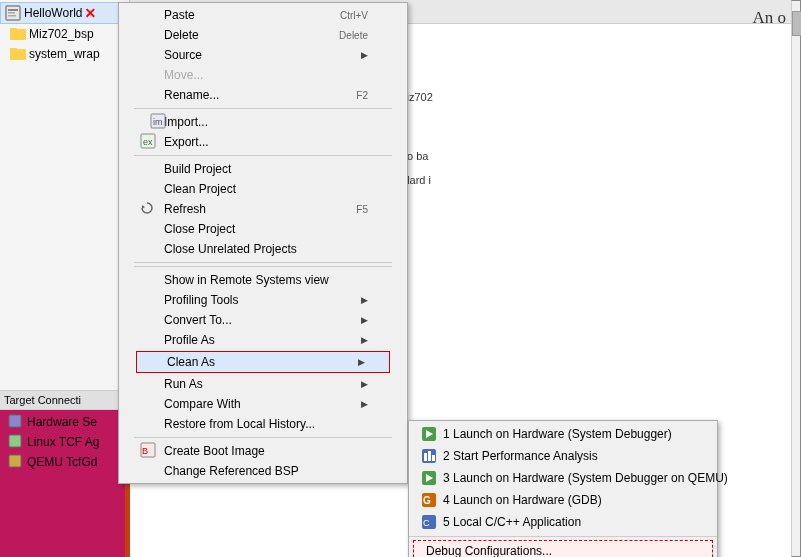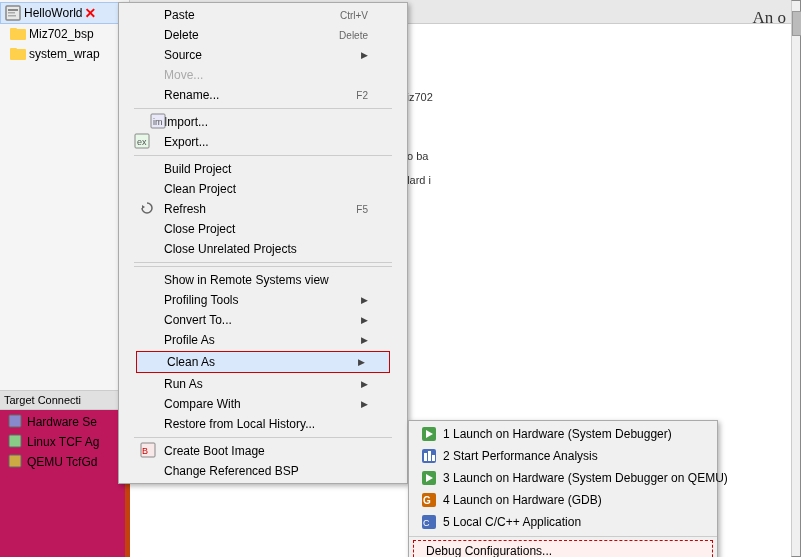--- a/index.html
+++ b/index.html
@@ -371,21 +371,21 @@
           <rect x="1" y="1" width="14" height="14" rx="1" fill="#e8e8f8" stroke="#888"></rect>
           <text x="3" y="12" font-size="9" fill="#555">im</text>
         </svg>
       </span>
       <span>Import...</span>
     </div>
   </div>
 
   <div class="menu-item-wrapper">
     <div class="menu-item">
-      <span style="position:absolute;left:0;">
+      <span style="position:absolute;left:6px;">
         <svg width="16" height="16" viewBox="0 0 16 16">
           <rect x="1" y="1" width="14" height="14" rx="1" fill="#e8f8e8" stroke="#888"></rect>
           <text x="3" y="12" font-size="9" fill="#555">ex</text>
         </svg>
       </span>
       <span>Export...</span>
     </div>
   </div>
 
   <div class="menu-separator"></div>

